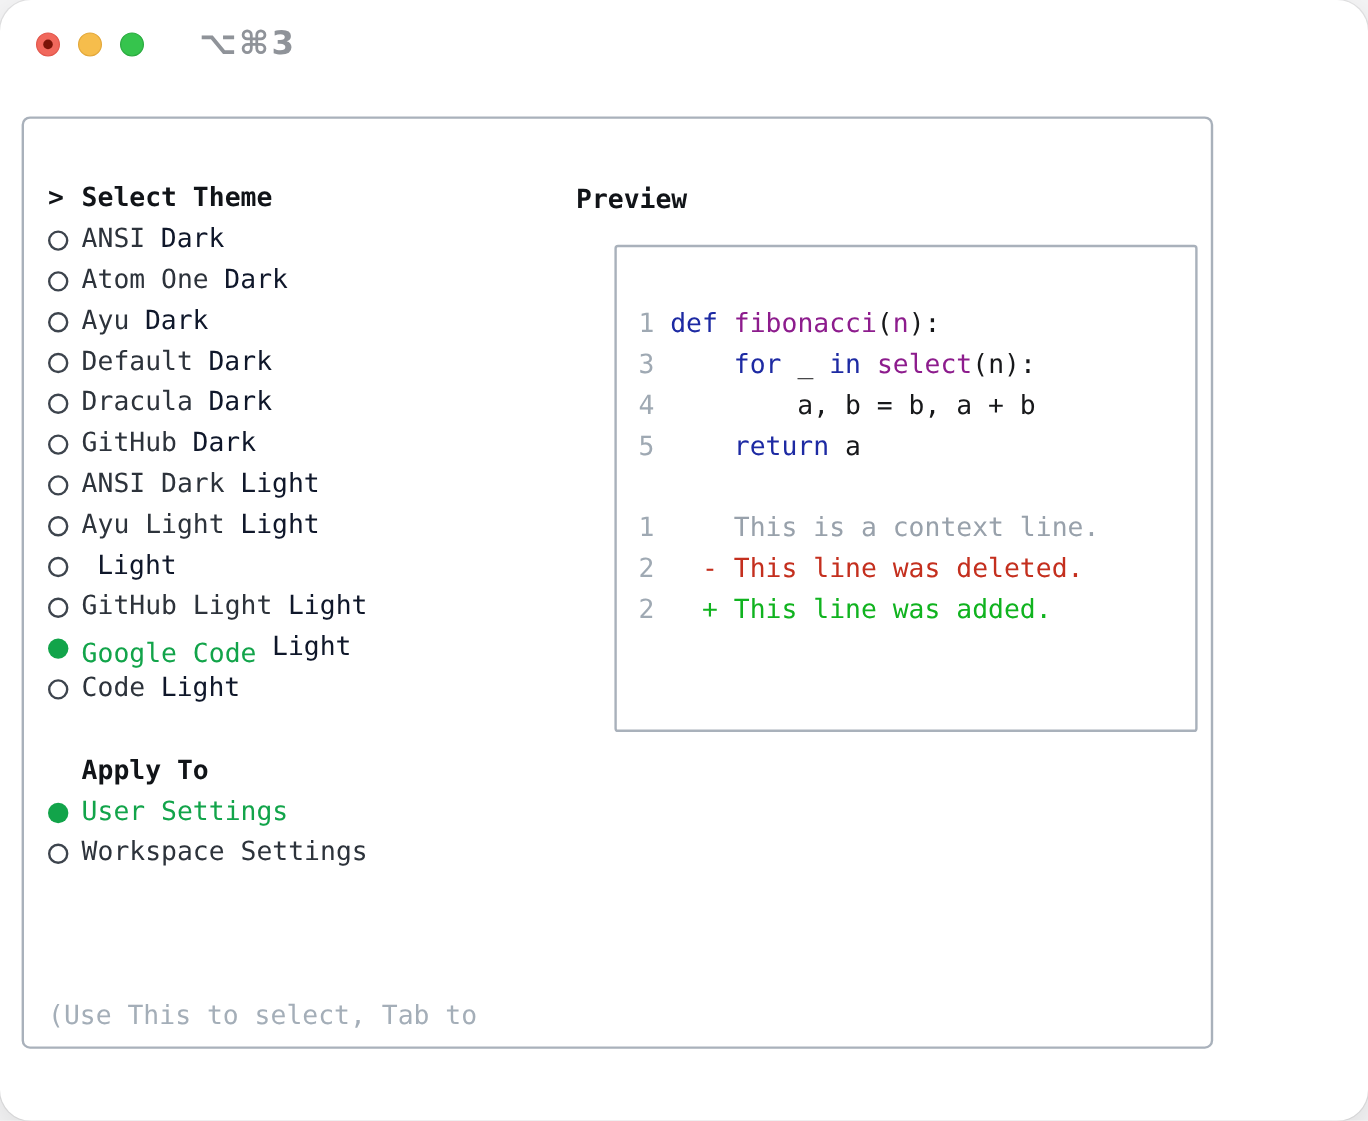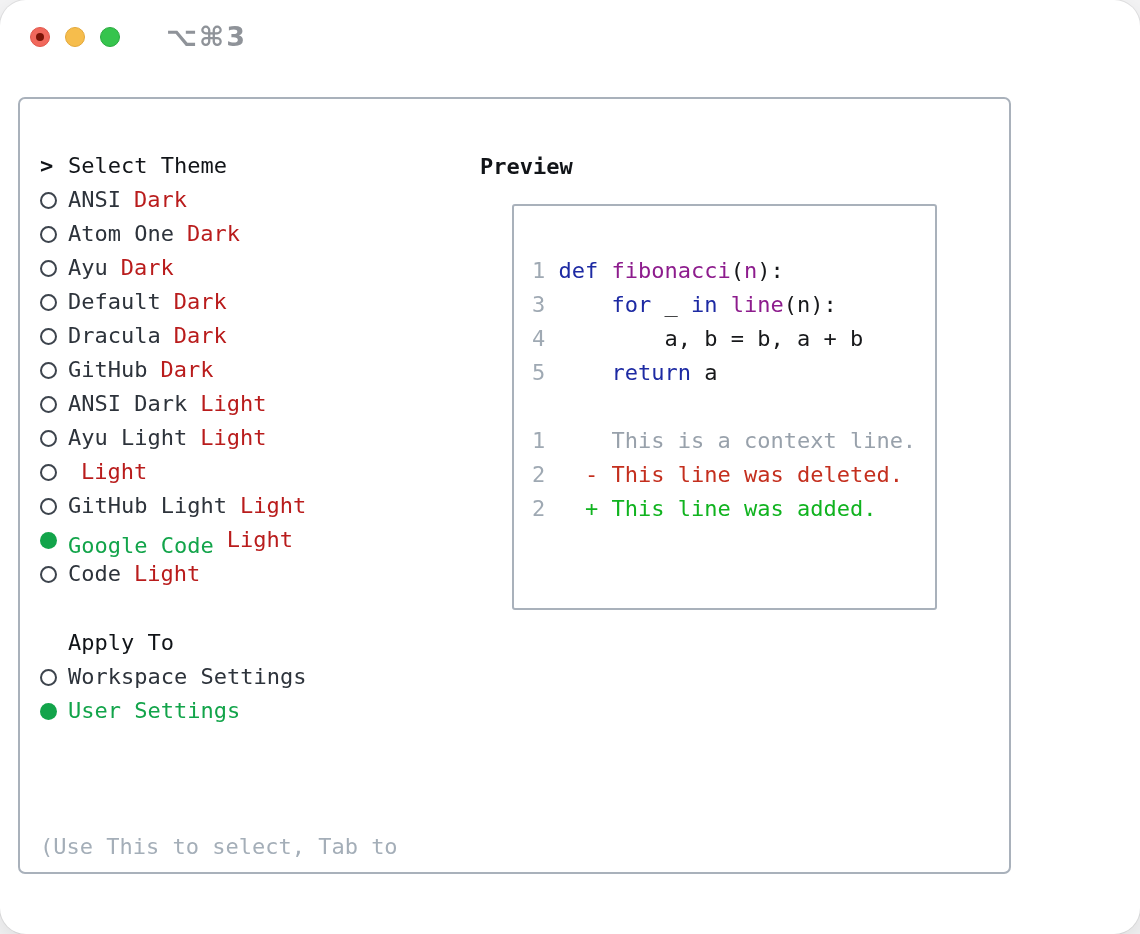--- a/index.html
+++ b/index.html
@@ -22,32 +22,32 @@
   
   .panel{
     position:absolute;left:18px;top:97px;width:993px;height:777px;
     border:2px solid #a9b1bb;border-radius:7px;box-sizing:border-box;background:#fff;
   }
   .row{display:flex;align-items:center;height:34px;line-height:34px;font-size:22px;white-space:pre;}
   .marker{display:inline-flex;width:28px;justify-content:flex-start;align-items:center;flex:0 0 28px;}
   .caret{font-weight:700;color:#111418;font-size:22px;}
   .radio-ring{width:13px;height:13px;border:2px solid #3d444d;border-radius:50%;box-sizing:content-box;}
   .radio-dot{width:17px;height:17px;border-radius:50%;}
-  .hdr{font-weight:400;color:#111418;}
+  .hdr{font-weight:700;color:#111418;}
   .opt-label{color:#2d333b;text-align:right;}
-  .opt-tag{color:#b91c1c;margin-left:13px;}
+  .opt-tag{color:#0f172a;margin-left:13px;}
   .theme-list-wrap{position:absolute;left:20px;top:50px;}
   .apply-wrap{position:absolute;left:20px;top:527px;}
   .apply-hdr{padding-left:28px;}
   .help{position:absolute;left:20px;top:663px;color:#a4aeb8;font-size:22px;line-height:34px;white-space:pre;}
   
   .preview-hdr{position:absolute;left:460px;top:51px;height:34px;line-height:34px;
     font-size:22px;font-weight:700;color:#111418;}
   .preview-box{
-    position:absolute;left:492px;top:105px;width:425px;height:406px;
+    position:absolute;left:492px;top:105px;width:486px;height:406px;
     border:2px solid #a9b1bb;border-radius:3px;box-sizing:border-box;
     padding:48px 0 0 18px;overflow:hidden;
   }
   .code-line{height:34px;line-height:34px;font-size:22px;white-space:pre;}
   .c-num{color:#9fa9b3;}
   .c-kwd{color:#1d2aa3;}
   .c-typ{color:#8d1c8d;}
   .c-lit{color:#0f6f71;}
   .c-pln{color:#17181a;}
   .c-ctx{color:#98a1ab;}
@@ -85,35 +85,35 @@
           <div class="row"><span class="marker"><span class="radio-ring"></span></span><span class="opt-tag">Light</span></div>
           <div class="row"><span class="marker"><span class="radio-ring"></span></span><span class="opt-label">GitHub Light</span><span class="opt-tag">Light</span></div>
           <div class="row"><span class="marker"><span class="radio-dot" style="background: rgb(18, 164, 74);"></span></span><span class="opt-label" style="color: rgb(18, 164, 74); margin-top: 12px;">Google Code</span><span class="opt-tag">Light</span></div>
           <div class="row"><span class="marker"><span class="radio-ring"></span></span><span class="opt-label">Code</span><span class="opt-tag">Light</span></div>
         </div>
     </div>
 
     <div class="apply-wrap">
       <div class="row apply-hdr hdr">Apply To</div>
       <div id="apply-items">
+          <div class="row"><span class="marker"><span class="radio-dot" style="background: rgb(18, 164, 74);"></span></span><span class="opt-label" style="color: rgb(18, 164, 74);">User Settings</span></div>
           <div class="row"><span class="marker"><span class="radio-ring"></span></span><span class="opt-label">Workspace Settings</span></div>
-          <div class="row"><span class="marker"><span class="radio-dot" style="background: rgb(18, 164, 74);"></span></span><span class="opt-label" style="color: rgb(18, 164, 74);">User Settings</span></div>
         </div>
     </div>
 
     <div class="help">
       <div>(Use This to select, Tab to</div>
       <div>change focus)</div>
     </div>
 
     <div class="preview-hdr">Preview</div>
 
     <div class="preview-box" id="preview-box">
         <div class="code-line"><span class="c-num">1 </span><span class="c-kwd">def</span><span class="c-pln"> </span><span class="c-typ">fibonacci</span><span class="c-pln">(</span><span class="c-typ">n</span><span class="c-pln">):</span></div>
-        <div class="code-line"><span class="c-num">3 </span><span class="c-pln">    </span><span class="c-kwd">for</span><span class="c-pln"> _ </span><span class="c-kwd">in</span><span class="c-pln"> </span><span class="c-typ">line</span><span class="c-pln">(n):</span></div>
+        <div class="code-line"><span class="c-num">3 </span><span class="c-pln">    </span><span class="c-kwd">for</span><span class="c-pln"> _ </span><span class="c-kwd">in</span><span class="c-pln"> </span><span class="c-typ">select</span><span class="c-pln">(n):</span></div>
         <div class="code-line"><span class="c-num">4 </span><span class="c-pln">        a, b = b, a + b</span></div>
         <div class="code-line"><span class="c-num">5 </span><span class="c-pln">    </span><span class="c-kwd">return</span><span class="c-pln"> a</span></div>
         <div class="code-line">&nbsp;</div>
         <div class="code-line"><span class="c-num">1 </span><span class="c-ctx">    This is a context line.</span></div>
         <div class="code-line"><span class="c-num">2 </span><span class="c-del">  - This line was deleted.</span></div>
         <div class="code-line"><span class="c-num">2 </span><span class="c-add">  + This line was added.</span></div>
       </div>
 
   </div>
 </div>

